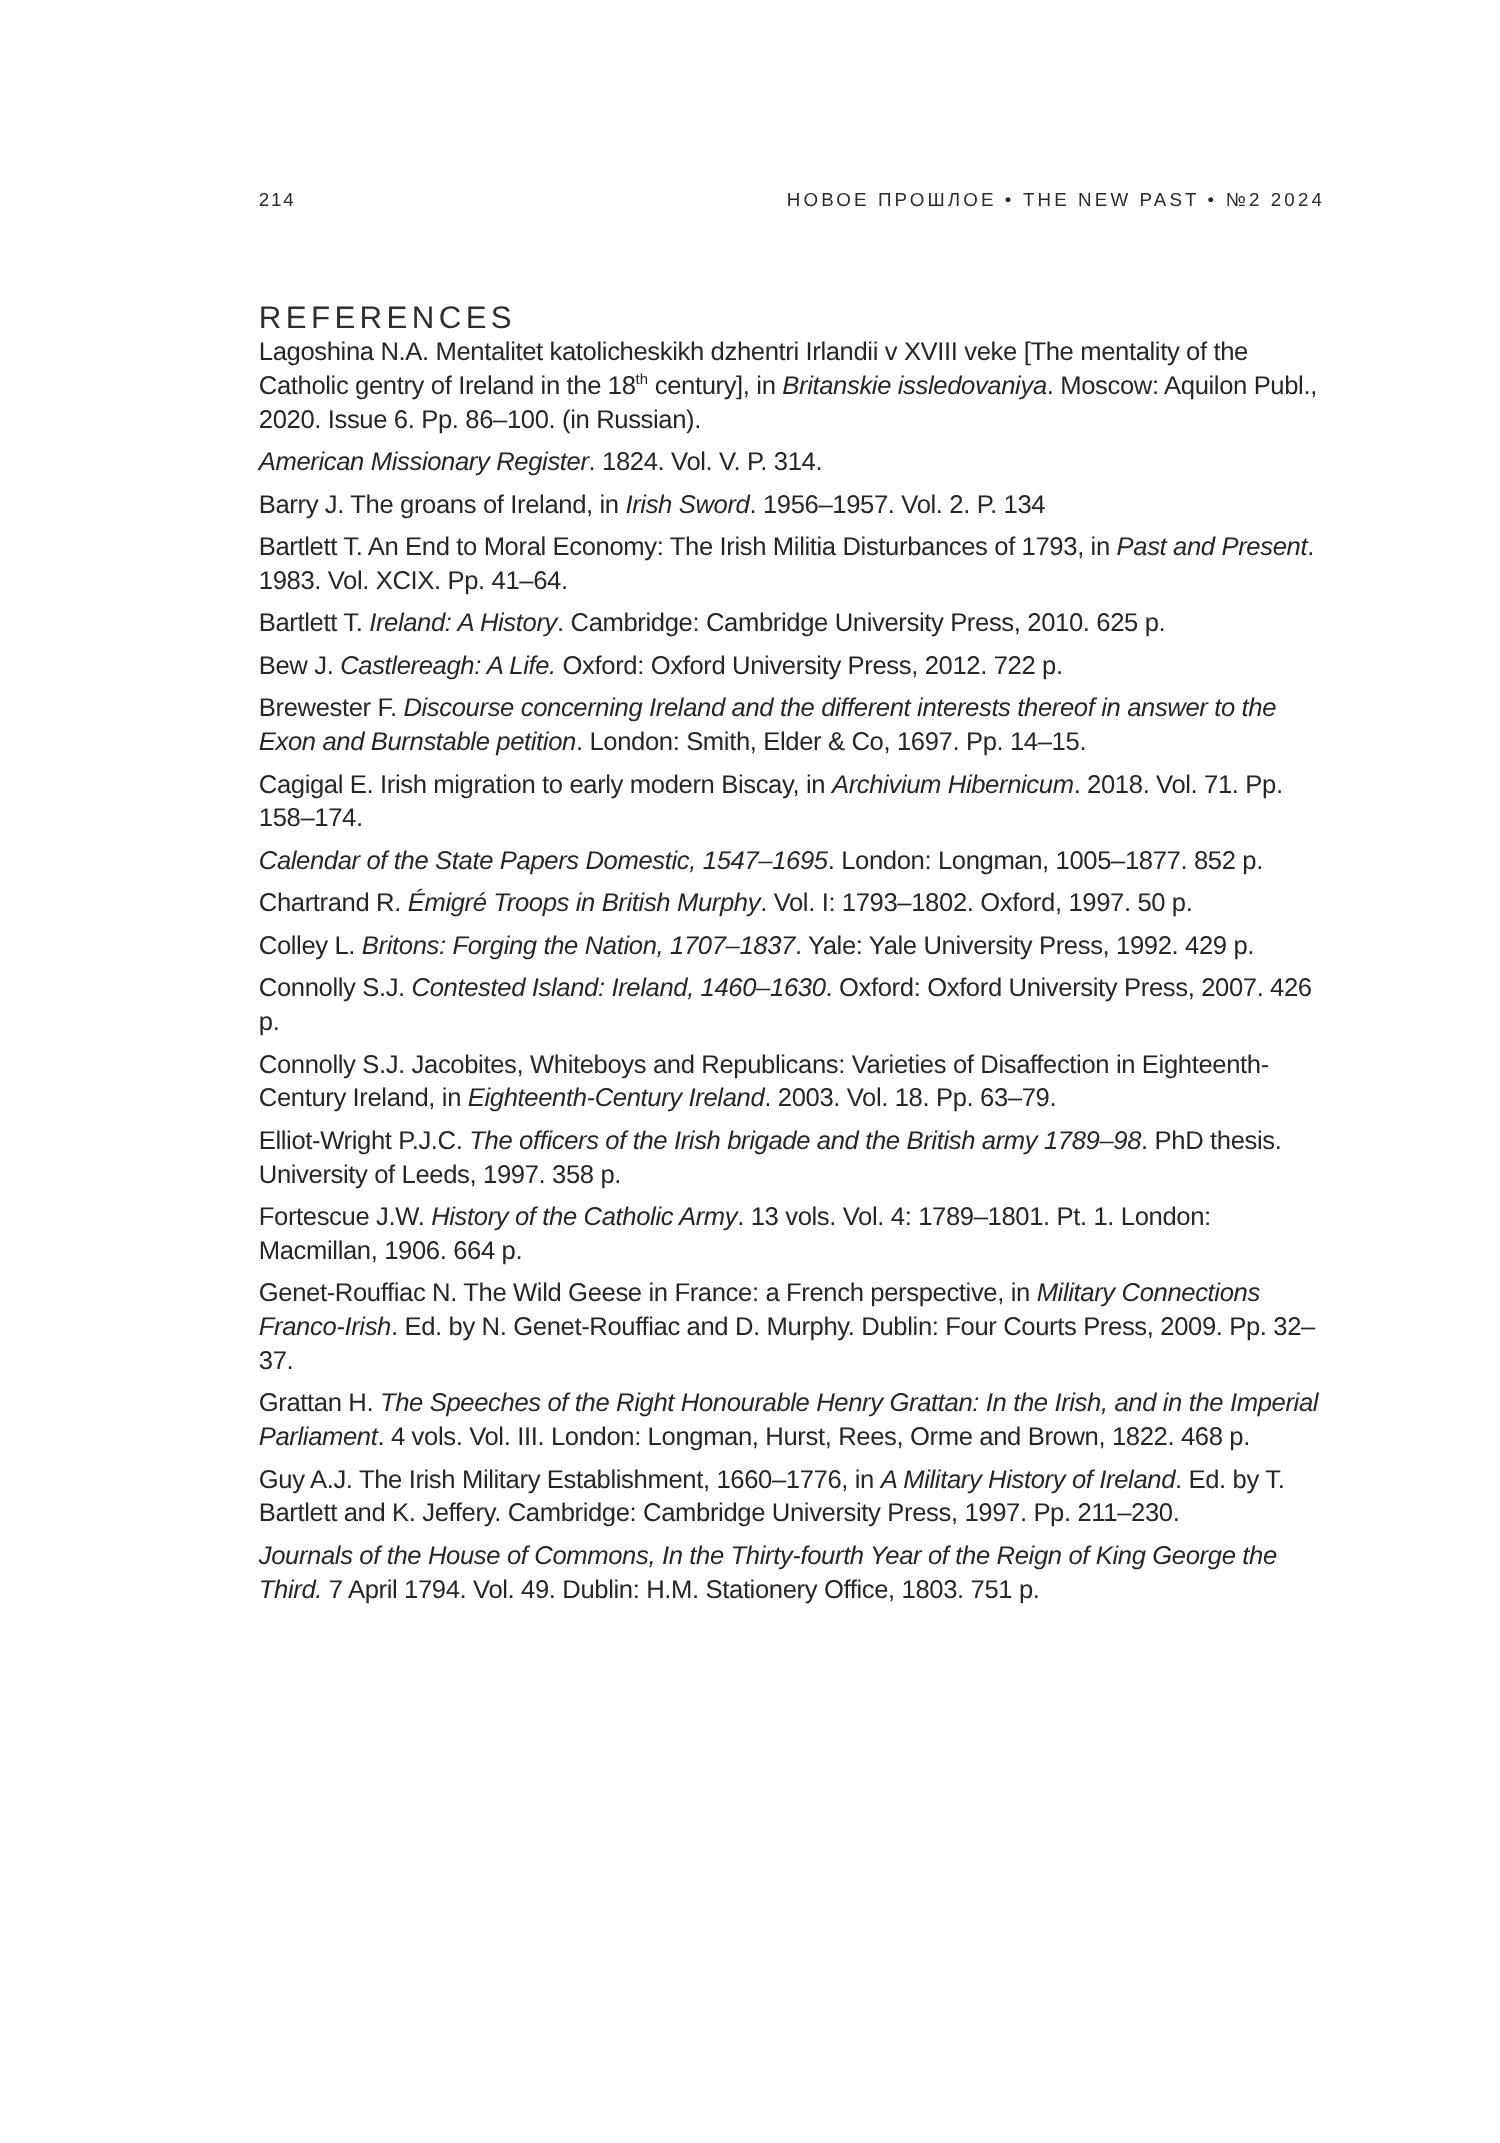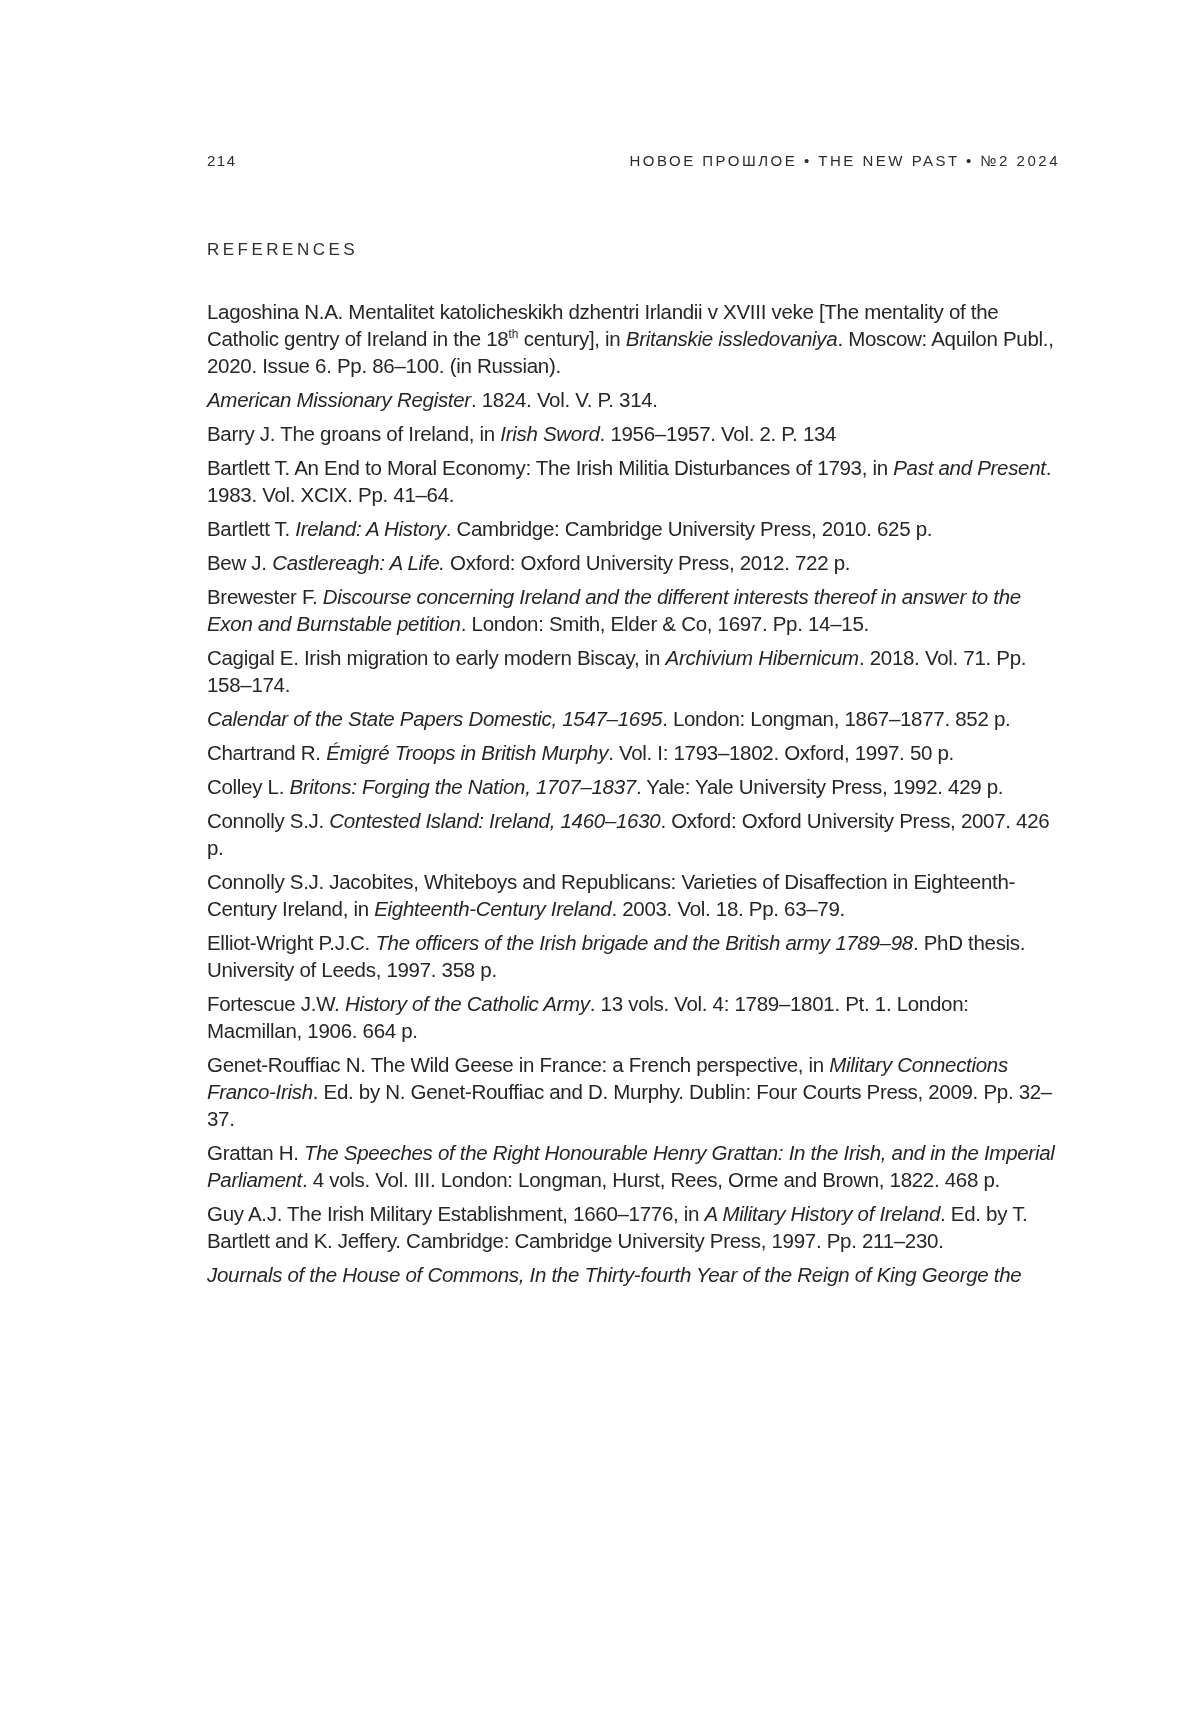--- a/index.html
+++ b/index.html
@@ -24,29 +24,29 @@
     letter-spacing: 2.5px;
     color: #2b2b2b;
     white-space: nowrap;
   }
   .page-header .page-num { letter-spacing: 1.5px; }
   .section-heading {
     position: absolute;
     left: 207px;
     top: 240px;
     margin: 0;
-    font-size: 17px;
+    font-size: 25px;
     font-weight: 400;
     letter-spacing: 3.5px;
     color: #2f2f2f;
   }
   .refs {
     position: absolute;
     left: 207px;
-    top: 298px;
+    top: 268px;
     width: 848px;
   }
   .ref {
     margin: 0 0 7px 0;
     font-size: 20.5px;
     line-height: 27px;
     letter-spacing: -0.3px;
     color: #262626;
     text-align: left;
   }
@@ -71,21 +71,21 @@
 
   <div class="refs" id="refs">
       <p class="ref"><span>Lagoshina N.A. Mentalitet katolicheskikh dzhentri Irlandii v XVIII veke [The mentality of the Catholic gentry of Ireland in the 18</span><sup>th</sup><span> century], in </span><em>Britanskie issledovaniya</em><span>. Moscow: Aquilon Publ., 2020. Issue 6. Pp. 86–100. (in Russian).</span></p>
       <p class="ref"><em>American Missionary Register</em><span>. 1824. Vol. V. P. 314.</span></p>
       <p class="ref"><span>Barry J. The groans of Ireland, in </span><em>Irish Sword</em><span>. 1956–1957. Vol. 2. P. 134</span></p>
       <p class="ref"><span>Bartlett T. An End to Moral Economy: The Irish Militia Disturbances of 1793, in </span><em>Past and Present</em><span>. 1983. Vol. XCIX. Pp. 41–64.</span></p>
       <p class="ref"><span>Bartlett T. </span><em>Ireland: A History</em><span>. Cambridge: Cambridge University Press, 2010. 625 p.</span></p>
       <p class="ref"><span>Bew J. </span><em>Castlereagh: A Life.</em><span> Oxford: Oxford University Press, 2012. 722 p.</span></p>
       <p class="ref"><span>Brewester F. </span><em>Discourse concerning Ireland and the different interests thereof in answer to the Exon and Burnstable petition</em><span>. London: Smith, Elder &amp; Co, 1697. Pp. 14–15.</span></p>
       <p class="ref"><span>Cagigal E. Irish migration to early modern Biscay, in </span><em>Archivium Hibernicum</em><span>. 2018. Vol. 71. Pp. 158–174.</span></p>
-      <p class="ref"><em>Calendar of the State Papers Domestic, 1547–1695</em><span>. London: Longman, 1867–1877. 852 p.</span></p>
+      <p class="ref"><em>Calendar of the State Papers Domestic, 1547–1695</em><span>. London: Longman, 1005–1877. 852 p.</span></p>
       <p class="ref"><span>Chartrand R. </span><em>Émigré Troops in British Murphy</em><span>. Vol. I: 1793–1802. Oxford, 1997. 50 p.</span></p>
       <p class="ref"><span>Colley L. </span><em>Britons: Forging the Nation, 1707–1837</em><span>. Yale: Yale University Press, 1992. 429 p.</span></p>
       <p class="ref"><span>Connolly S.J. </span><em>Contested Island: Ireland, 1460–1630</em><span>. Oxford: Oxford University Press, 2007. 426 p.</span></p>
       <p class="ref"><span>Connolly S.J. Jacobites, Whiteboys and Republicans: Varieties of Disaffection in Eighteenth-Century Ireland, in </span><em>Eighteenth-Century Ireland</em><span>. 2003. Vol. 18. Pp. 63–79.</span></p>
       <p class="ref"><span>Elliot-Wright P.J.C. </span><em>The officers of the Irish brigade and the British army 1789–98</em><span>. PhD thesis. University of Leeds, 1997. 358 p.</span></p>
       <p class="ref"><span>Fortescue J.W. </span><em>History of the Catholic Army</em><span>. 13 vols. Vol. 4: 1789–1801. Pt. 1. London: Macmillan, 1906. 664 p.</span></p>
       <p class="ref"><span>Genet-Rouffiac N. The Wild Geese in France: a French perspective, in </span><em>Military Connections Franco-Irish</em><span>. Ed. by N. Genet-Rouffiac and D. Murphy. Dublin: Four Courts Press, 2009. Pp. 32–37.</span></p>
       <p class="ref"><span>Grattan H. </span><em>The Speeches of the Right Honourable Henry Grattan: In the Irish, and in the Imperial Parliament</em><span>. 4 vols. Vol. III. London: Longman, Hurst, Rees, Orme and Brown, 1822. 468 p.</span></p>
       <p class="ref"><span>Guy A.J. The Irish Military Establishment, 1660–1776, in </span><em>A Military History of Ireland</em><span>. Ed. by T. Bartlett and K. Jeffery. Cambridge: Cambridge University Press, 1997. Pp. 211–230.</span></p>
       <p class="ref"><em>Journals of the House of Commons, In the Thirty-fourth Year of the Reign of King George the Third.</em><span> 7 April 1794. Vol. 49. Dublin: H.M. Stationery Office, 1803. 751 p.</span></p>

